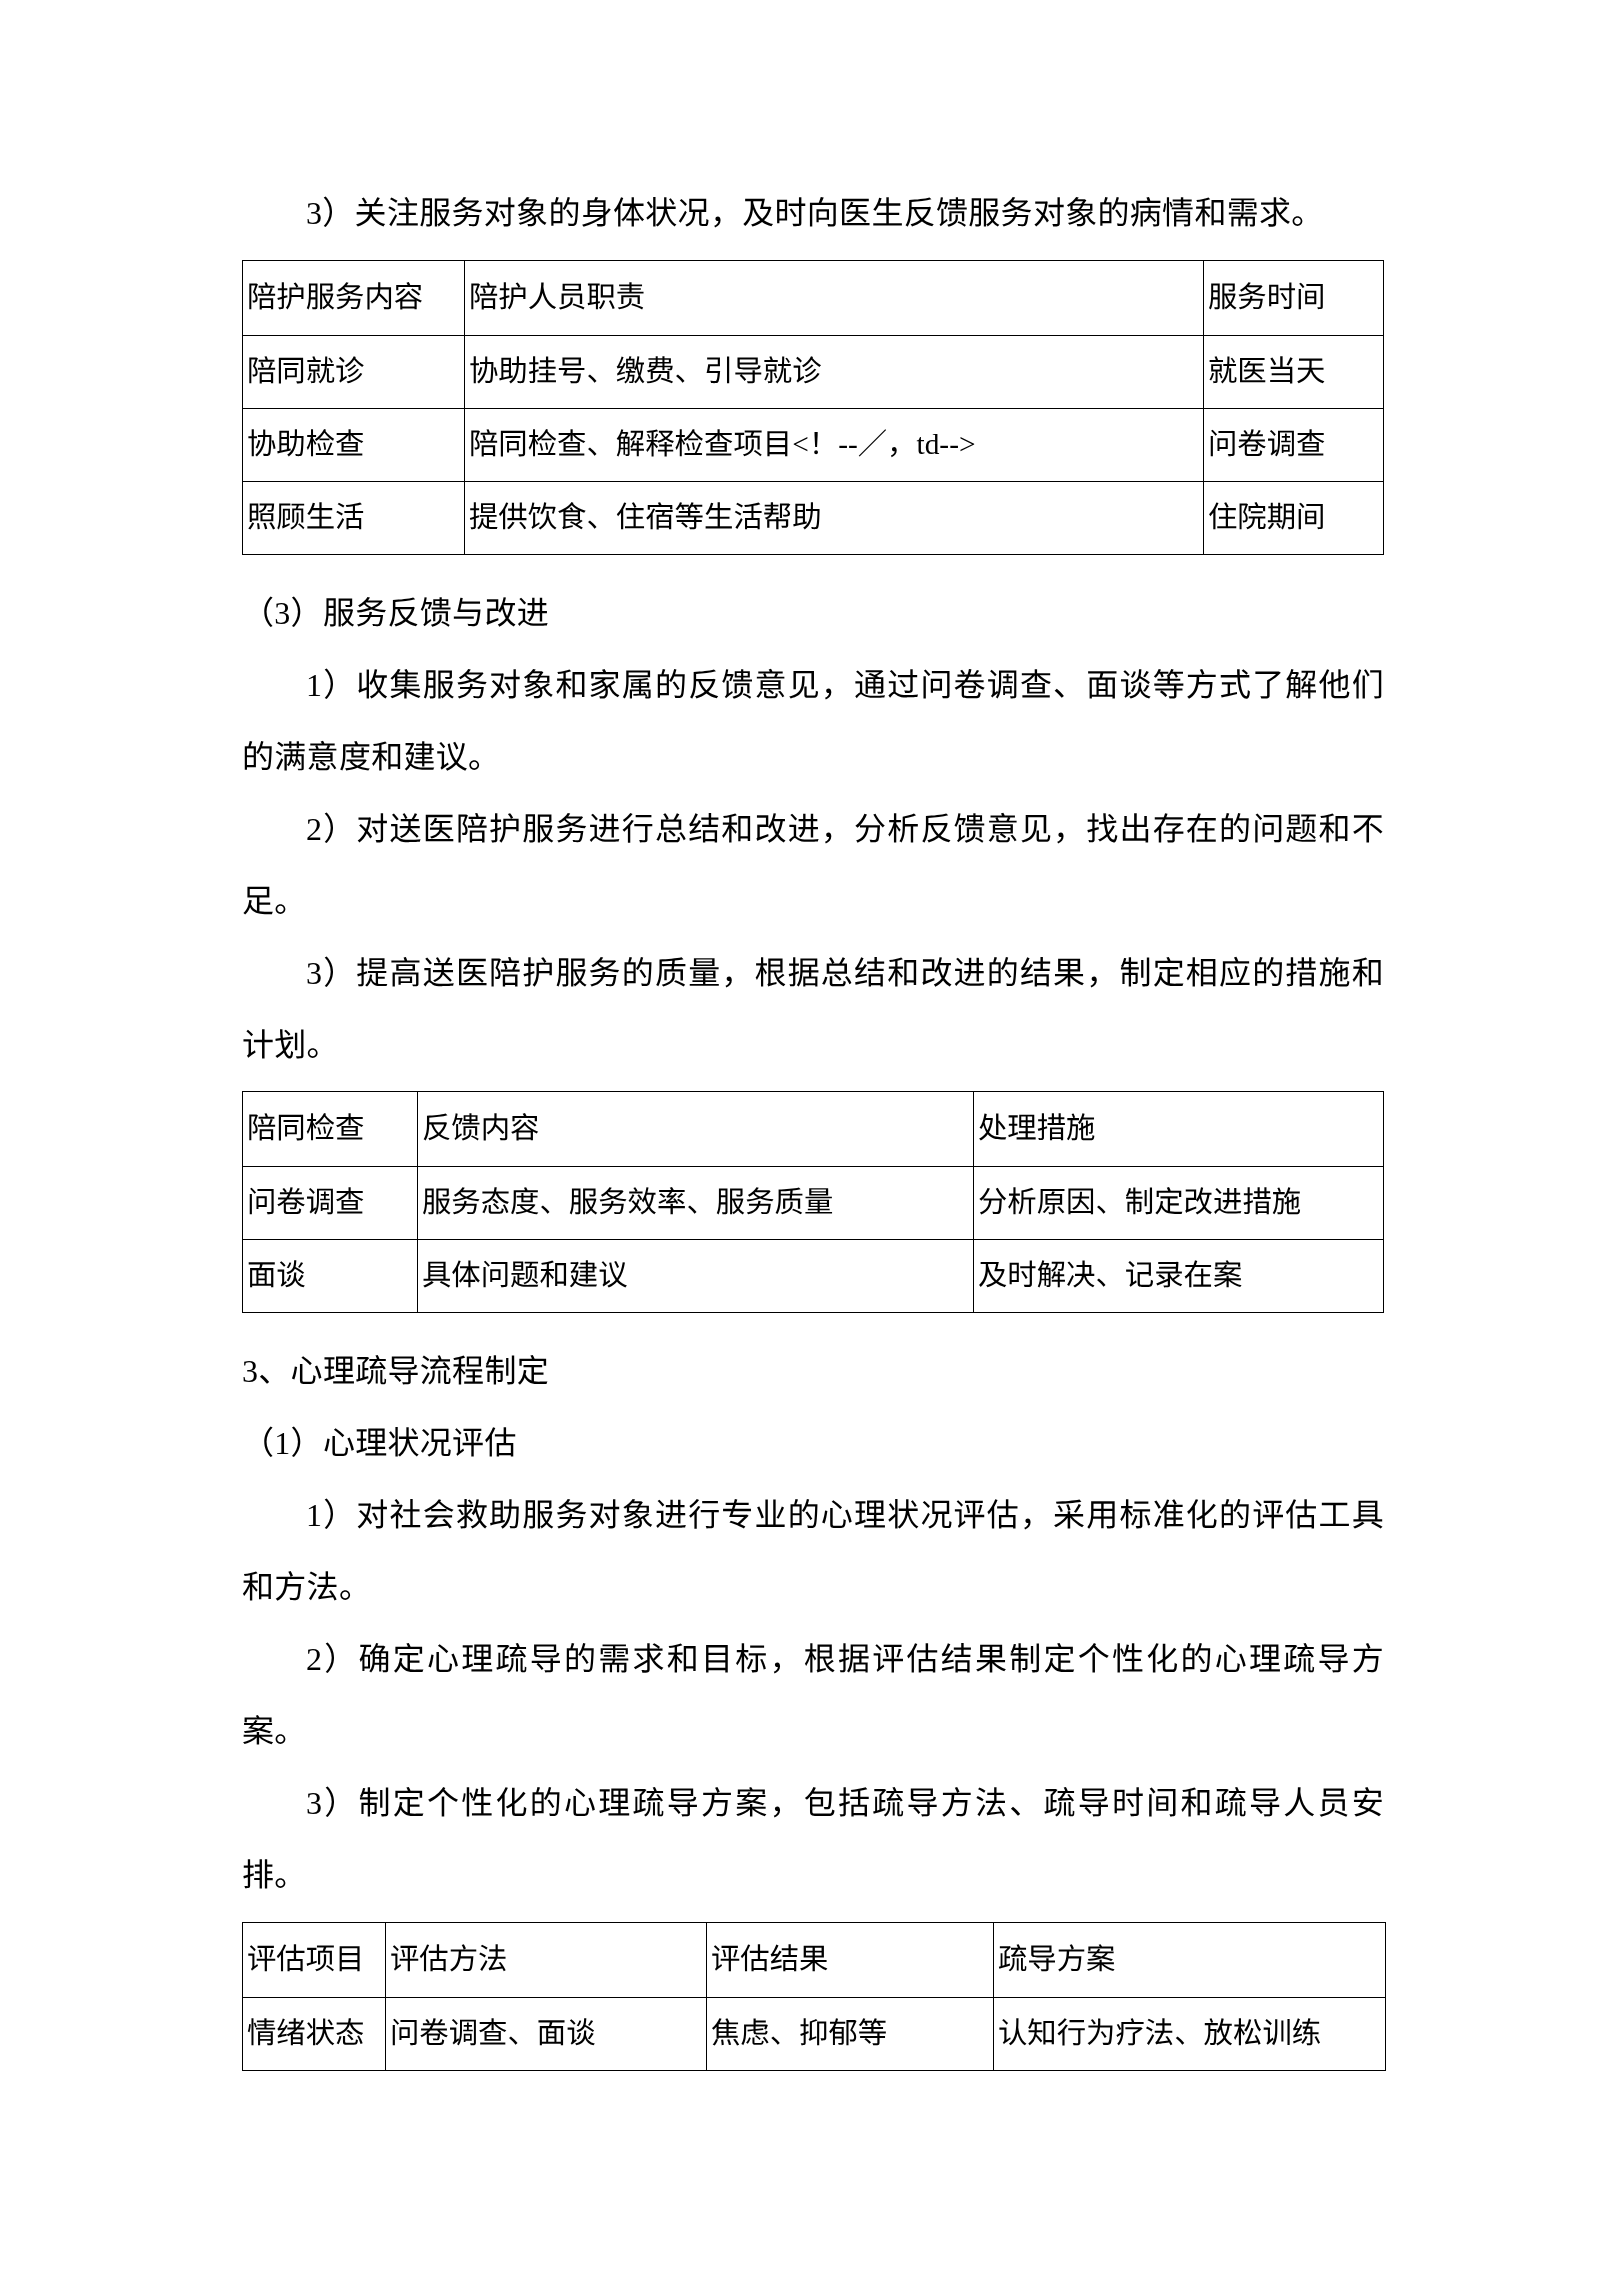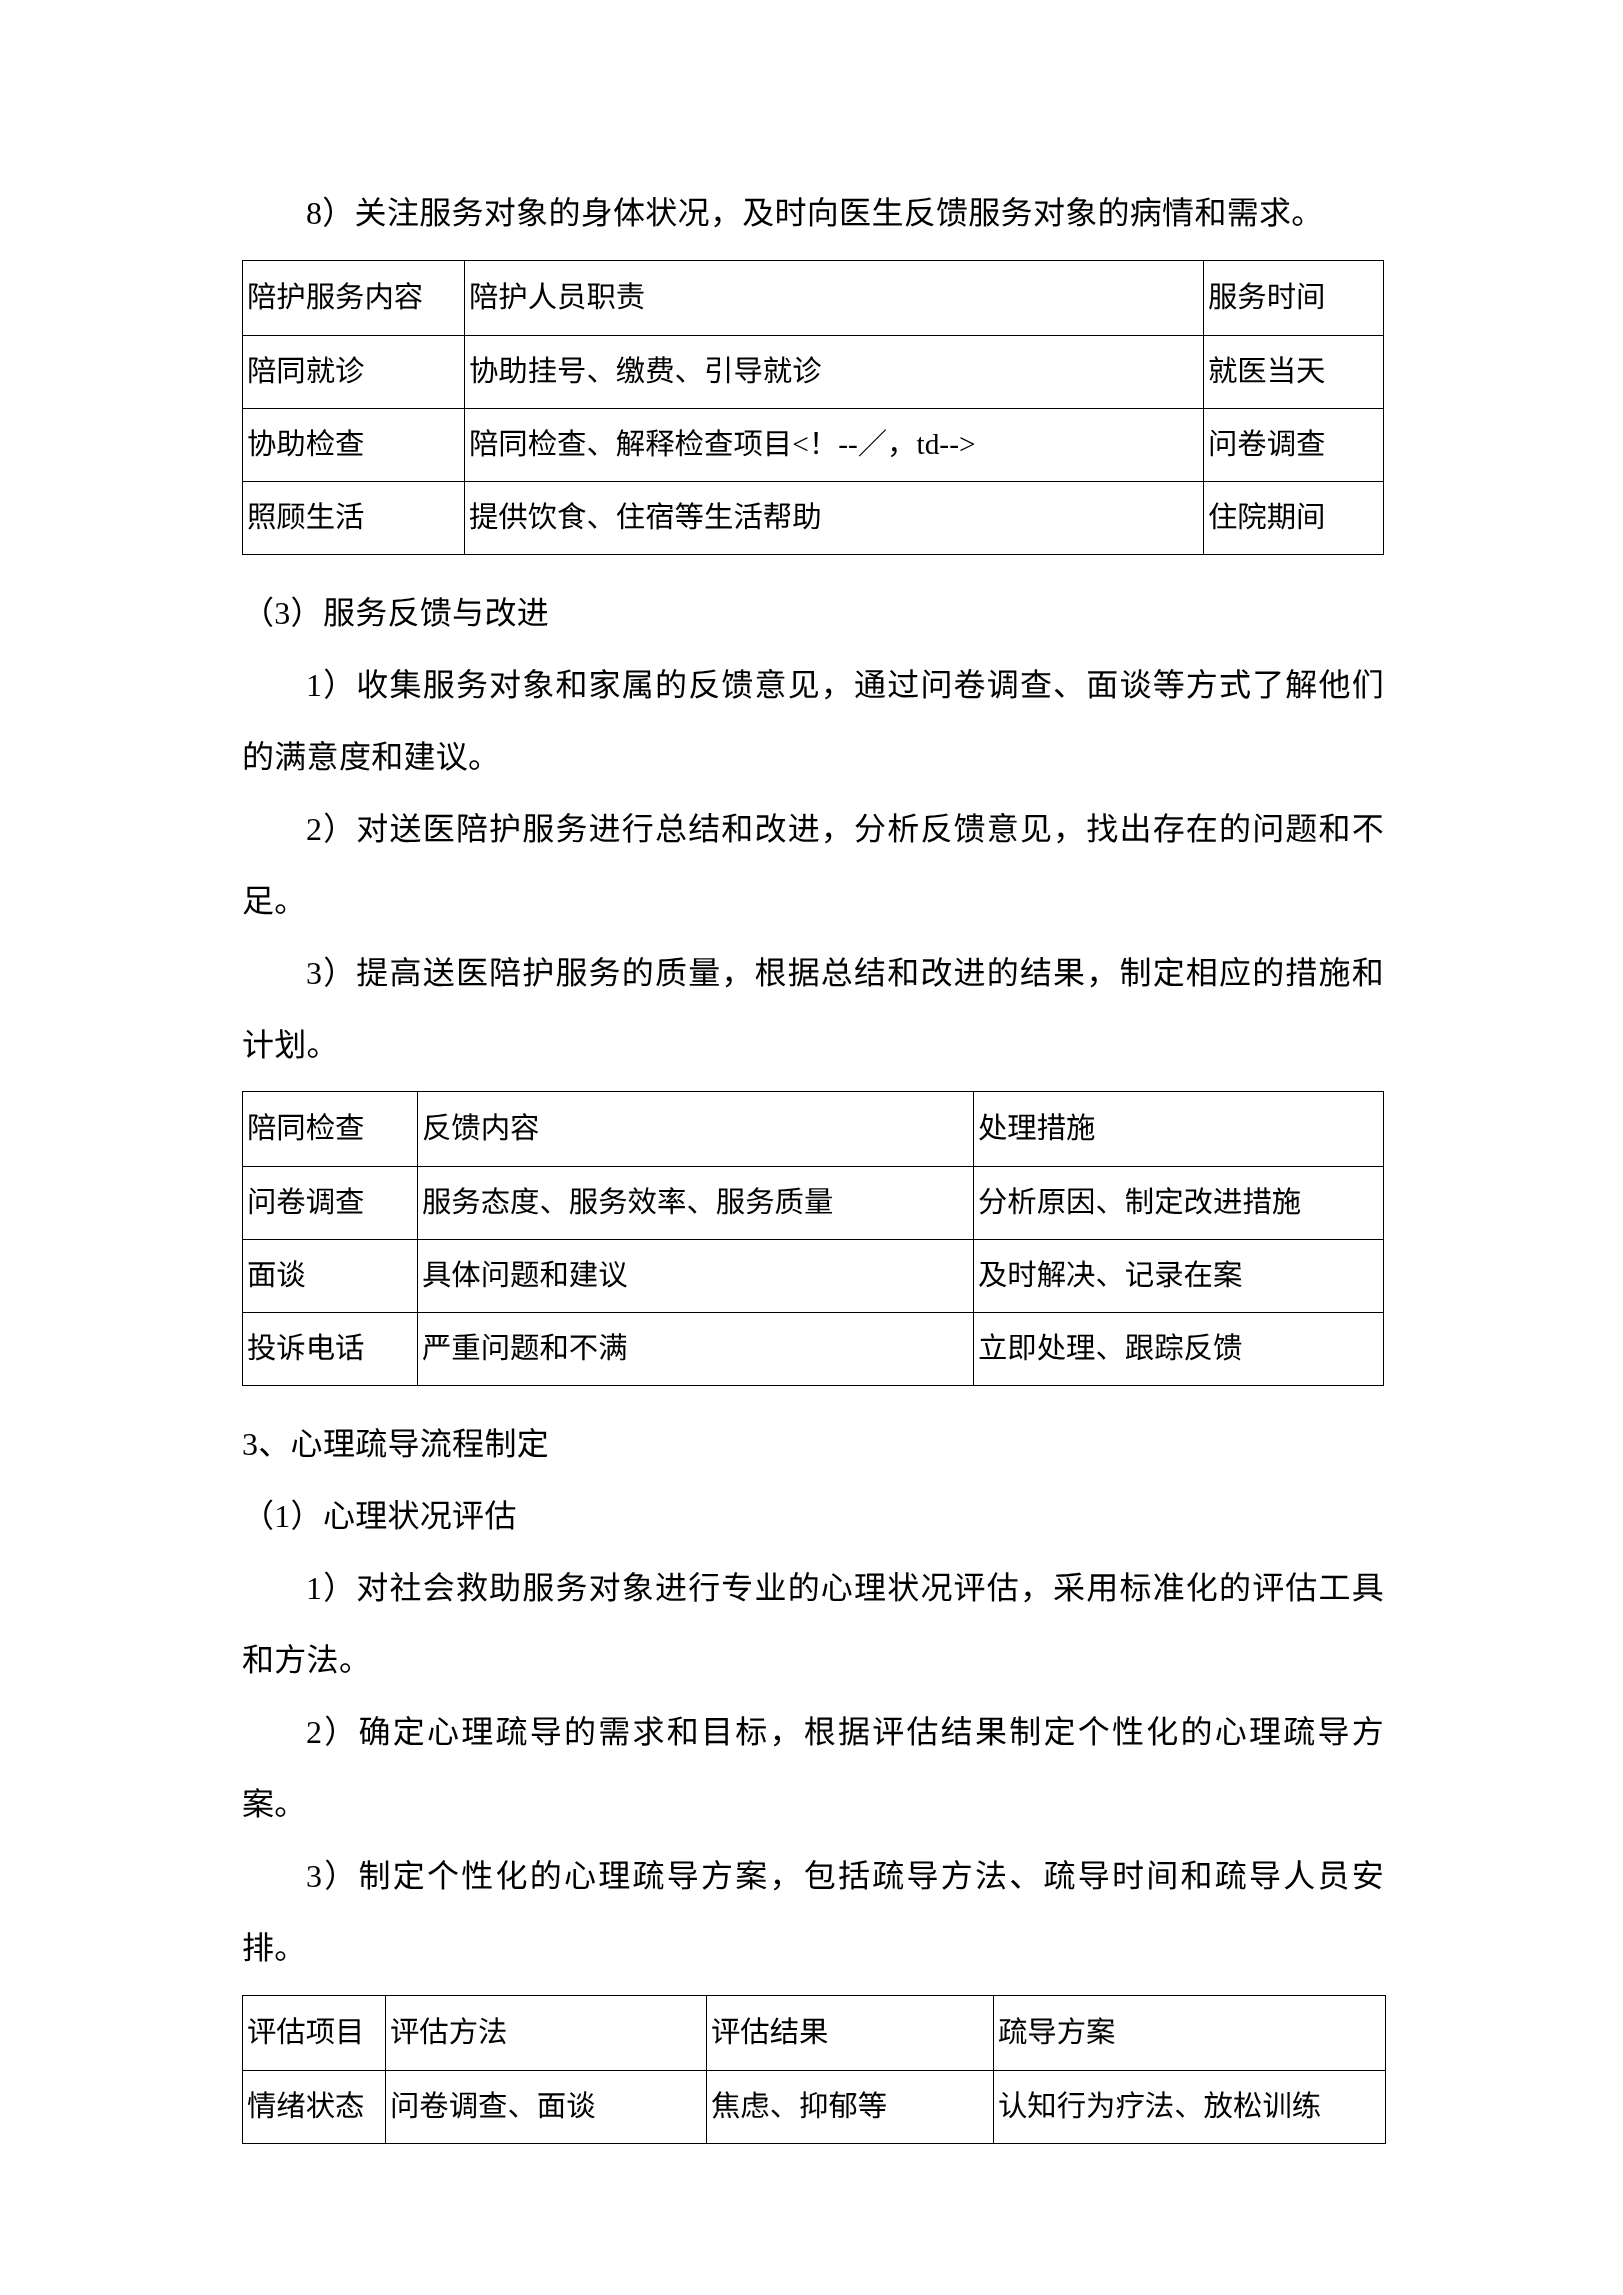--- a/index.html
+++ b/index.html
@@ -84,21 +84,21 @@
   table.t3 col.c1 { width: 321px; }
   table.t3 col.c2 { width: 287px; }
   table.t3 col.c3 { width: 392px; }
 </style>
 </head>
 <body>
 
 <div class="page">
   <div class="content">
 
-    <p class="para indent">8）关注服务对象的身体状况，及时向医生反馈服务对象的病情和需求。</p>
+    <p class="para indent">3）关注服务对象的身体状况，及时向医生反馈服务对象的病情和需求。</p>
 
     <div class="gap-sm"></div>
 
     <table class="doc-table t1">
       <colgroup>
         <col class="c0">
           <col class="c1">
           <col class="c2">
       </colgroup>
       <tbody>
@@ -151,25 +151,20 @@
         </tr>
         <tr>
           <td>问卷调查</td>
           <td>服务态度、服务效率、服务质量</td>
           <td>分析原因、制定改进措施</td>
         </tr>
         <tr>
           <td>面谈</td>
           <td>具体问题和建议</td>
           <td>及时解决、记录在案</td>
-        </tr>
-        <tr>
-          <td>投诉电话</td>
-          <td>严重问题和不满</td>
-          <td>立即处理、跟踪反馈</td>
         </tr>
       </tbody>
     </table>
 
     <div class="gap-md"></div>
 
     <p class="para noindent">3、心理疏导流程制定</p>
 
     <p class="para noindent">（1）心理状况评估</p>
 

